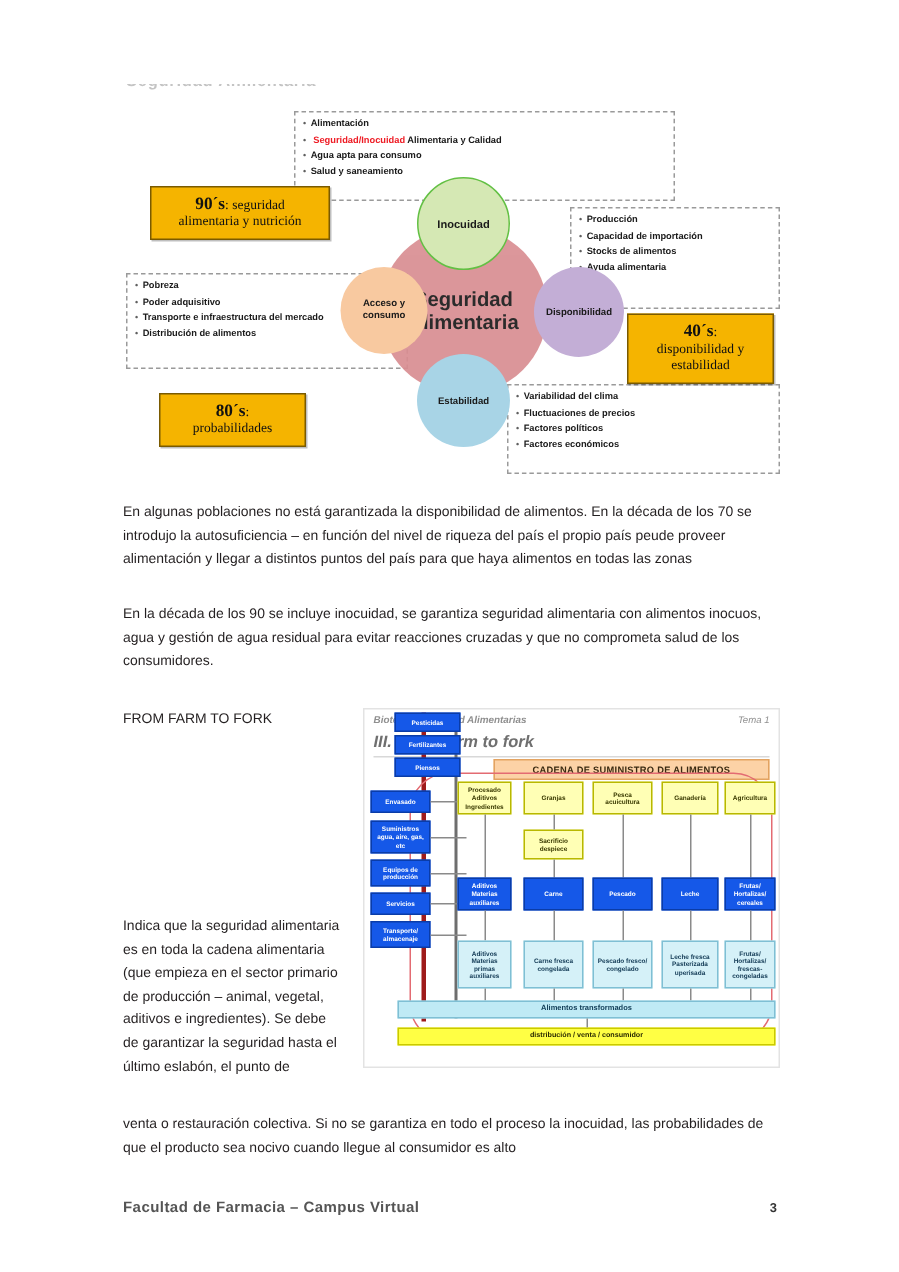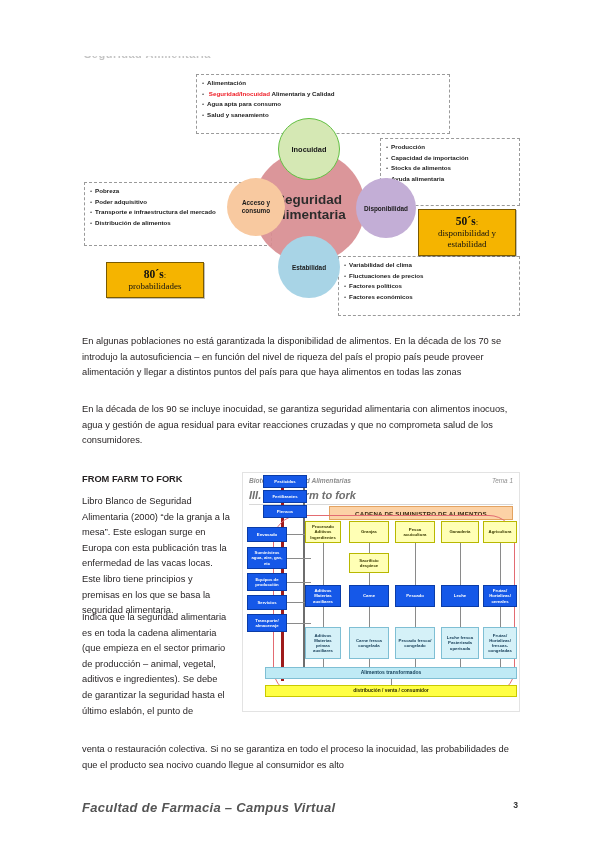--- a/index.html
+++ b/index.html
@@ -39,21 +39,21 @@
           justify-content:center;text-align:center;font-weight:bold;}
   .c-center{background:#d98e92;opacity:.92;color:#1a1a1a;font-size:13.5px;line-height:15px;z-index:3;}
   .c-top{background:#d5e8b4;border:1.3px solid #63c044;color:#1a1a1a;font-size:7.4px;z-index:4;}
   .c-left{background:#f8c9a0;color:#1a1a1a;font-size:6.4px;line-height:8px;z-index:4;}
   .c-right{background:#c3aed6;color:#1a1a1a;font-size:6.4px;z-index:4;}
   .c-bottom{background:#a8d4e6;color:#1a1a1a;font-size:6.4px;z-index:4;}
 
   
   .para{position:absolute;font-size:9.3px;line-height:15.6px;color:#231f20;text-align:left;}
   .narrow{width:148px;}
-  .heading{position:absolute;font-size:9.3px;font-weight:bold;line-height:14px;}
+  .heading{position:absolute;font-size:9.3px;font-weight:normal;line-height:14px;}
 
   
   .slide2{position:absolute;left:242px;top:472px;width:276px;height:238px;
           background:#ffffff;border:1px solid #e3e3e3;overflow:hidden;}
   .s2head{position:absolute;left:6px;top:4px;font-size:6.6px;font-style:italic;
           font-weight:bold;color:#8f8f8f;white-space:nowrap;}
   .s2tema{position:absolute;right:6px;top:4px;font-size:6.4px;font-style:italic;color:#8f8f8f;}
   .s2title{position:absolute;left:6px;top:16px;font-size:11px;font-weight:bold;
            font-style:italic;color:#6f6f6f;white-space:nowrap;}
   .s2rule{position:absolute;left:6px;top:31px;width:264px;height:1px;background:#d8d8d8;}
@@ -72,21 +72,21 @@
   .yellowbar{background:#ffff44;color:#2a2a00;border:1px solid #c9c900;font-size:4.8px;}
 
   .vline{position:absolute;background:#8a8a8a;width:1px;}
   .hline{position:absolute;background:#8a8a8a;height:1px;}
   .redbar{position:absolute;background:#9e1b1b;width:2.5px;}
   .greybar{position:absolute;background:#6e6e6e;width:1.6px;}
   .loop{position:absolute;border:1.3px solid #e36b72;border-radius:26px;}
 
   
   .footer{position:absolute;left:82px;top:800px;width:436px;}
-  .footer .fl{position:absolute;left:0;top:0;font-size:13px;font-style:italic;
+  .footer .fl{position:absolute;left:0;top:0;font-size:10px;
               font-weight:bold;color:#555;letter-spacing:.3px;}
   .footer .fr{position:absolute;right:0;top:0;font-size:8.6px;font-weight:bold;color:#333;}
 </style>
 </head>
 <body>
 
 <div class="page">
 
   <div class="slide1">
 
@@ -122,23 +122,27 @@
       <div class="b">Factores económicos</div>
     </div>
 
     <div class="bullets" style="left:8px;top:130px;">
       <div class="b">Pobreza</div>
       <div class="b">Poder adquisitivo</div>
       <div class="b">Transporte e infraestructura del mercado</div>
       <div class="b">Distribución de alimentos</div>
     </div>
 
+    <div class="yearbox" style="left:18px;top:68px;width:118px;height:34px;">
+      <div class="yr"><span>90´s</span><small>:</small><small> seguridad</small></div>
+      <div class="sub">alimentaria y nutrición</div>
+    </div>
 
     <div class="yearbox" style="left:336px;top:153px;width:96px;height:45px;">
-      <div class="yr"><span>50´s</span><small>:</small></div>
+      <div class="yr"><span>40´s</span><small>:</small></div>
       <div class="sub">disponibilidad y</div>
       <div class="sub">estabilidad</div>
     </div>
 
     <div class="yearbox" style="left:24px;top:206px;width:96px;height:34px;text-align:right;">
       <div class="yr"><span>80´s</span><small>:</small></div>
       <div class="sub">probabilidades</div>
     </div>
 
     <div class="circle c-top" style="left:196px;top:62px;width:60px;height:60px;">
@@ -165,21 +169,20 @@
         <span>Seguridad</span><br>
         <span>Alimentaria</span>
       </span>
     </div>
   </div>
 
   <div class="para" style="left:82px;top:334px;width:436px;">En algunas poblaciones no está garantizada la disponibilidad de alimentos. En la década de los 70 se introdujo la autosuficiencia – en función del nivel de riqueza del país el propio país peude proveer alimentación y llegar a distintos puntos del país para que haya alimentos en todas las zonas</div>
   <div class="para" style="left:82px;top:402px;width:436px;">En la década de los 90 se incluye inocuidad, se garantiza seguridad alimentaria con alimentos inocuos, agua y gestión de agua residual para evitar reacciones cruzadas y que no comprometa salud de los consumidores.</div>
 
   <div class="heading" style="left:82px;top:472px;">FROM FARM TO FORK</div>
-  <div class="para narrow" style="left:82px;top:494px;">Libro Blanco de Seguridad Alimentaria (2000) “de la granja a la mesa”. Este eslogan surge en Europa con esta publicación tras la enfermedad de las vacas locas. Este libro tiene principios y premisas en los que se basa la seguridad alimentaria.</div>
   <div class="para" style="left:82px;top:742px;width:436px;">venta o restauración colectiva. Si no se garantiza en todo el proceso la inocuidad, las probabilidades de que el producto sea nocivo cuando llegue al consumidor es alto</div>
   <div class="para narrow" style="left:82px;top:610px;">Indica que la seguridad alimentaria es en toda la cadena alimentaria (que empieza en el sector primario de producción – animal, vegetal, aditivos e ingredientes). Se debe de garantizar la seguridad hasta el último eslabón, el punto de</div>
 
   <div class="slide2">
 
     <div class="s2head">Biotecnolo…  …dad Alimentarias</div>
     <div class="s2tema">Tema 1</div>
     <div class="s2title">III. From farm to fork</div>
     <div class="s2rule"></div>
 

